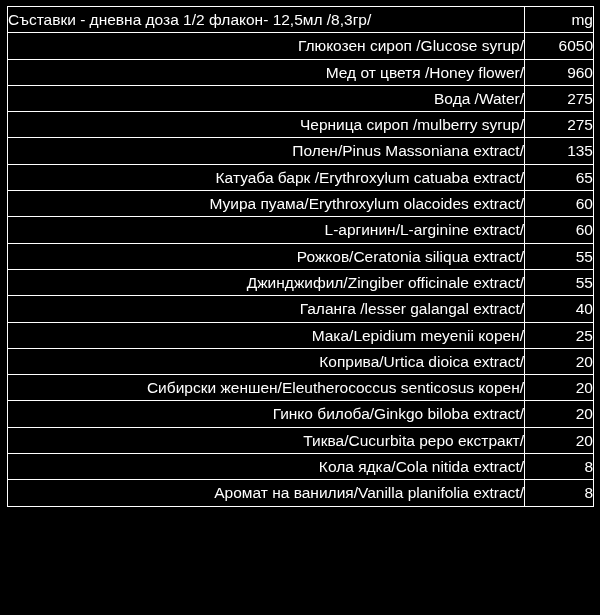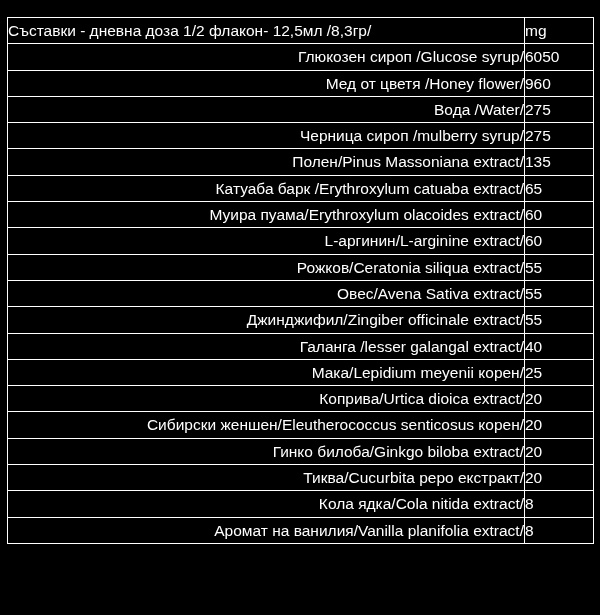--- a/index.html
+++ b/index.html
@@ -12,21 +12,21 @@
     height: 615px;
     overflow: hidden;
     font-family: "Liberation Sans", sans-serif;
     color: #ffffff;
   }
   .sheet {
     width: 600px;
     height: 615px;
     background: #000000;
     box-sizing: border-box;
-    padding: 17px 7px 4px 7px;
+    padding: 6px 7px 4px 7px;
   }
   table.ingredients {
     width: 586px;
     border-collapse: collapse;
     table-layout: fixed;
   }
   table.ingredients td,
   table.ingredients th {
     border: 1px solid #ffffff;
     color: #ffffff;
@@ -38,36 +38,36 @@
     font-size: 15.5px;
     white-space: nowrap;
     overflow: hidden;
   }
   .col-name {
     width: 516px;
     text-align: center;
   }
   .col-amount {
     width: 68px;
-    text-align: left;
+    text-align: right;
   }
   .head-name {
     text-align: left;
     padding-left: 14px;
     font-size: 15px;
   }
   .head-amount {
     font-size: 13.5px;
   }
   .row-name {
     text-align: right;
     font-size: 15.5px;
   }
   .row-amount {
-    text-align: left;
+    text-align: right;
     font-size: 15.5px;
   }
   .dot-mark {
     position: relative;
   }
   .dot-mark::after {
     content: "";
     position: absolute;
     right: 8px;
     top: 11px;
@@ -119,24 +119,20 @@
         </tr>
         <tr>
           <td class="col-name row-name">L-аргинин/L-arginine extract/</td>
           <td class="col-amount row-amount">60</td>
         </tr>
         <tr>
           <td class="col-name row-name">Рожков/Ceratonia siliqua extract/</td>
           <td class="col-amount row-amount">55</td>
         </tr>
         <tr>
-          <td class="col-name row-name">Овес/Avena Sativa extract/</td>
-          <td class="col-amount row-amount">55</td>
-        </tr>
-        <tr>
           <td class="col-name row-name">Джинджифил/Zingiber officinale extract/</td>
           <td class="col-amount row-amount">55</td>
         </tr>
         <tr>
           <td class="col-name row-name">Галанга /lesser galangal extract/</td>
           <td class="col-amount row-amount">40</td>
         </tr>
         <tr>
           <td class="col-name row-name">Мака/Lepidium meyenii корен/</td>
           <td class="col-amount row-amount">25</td>

